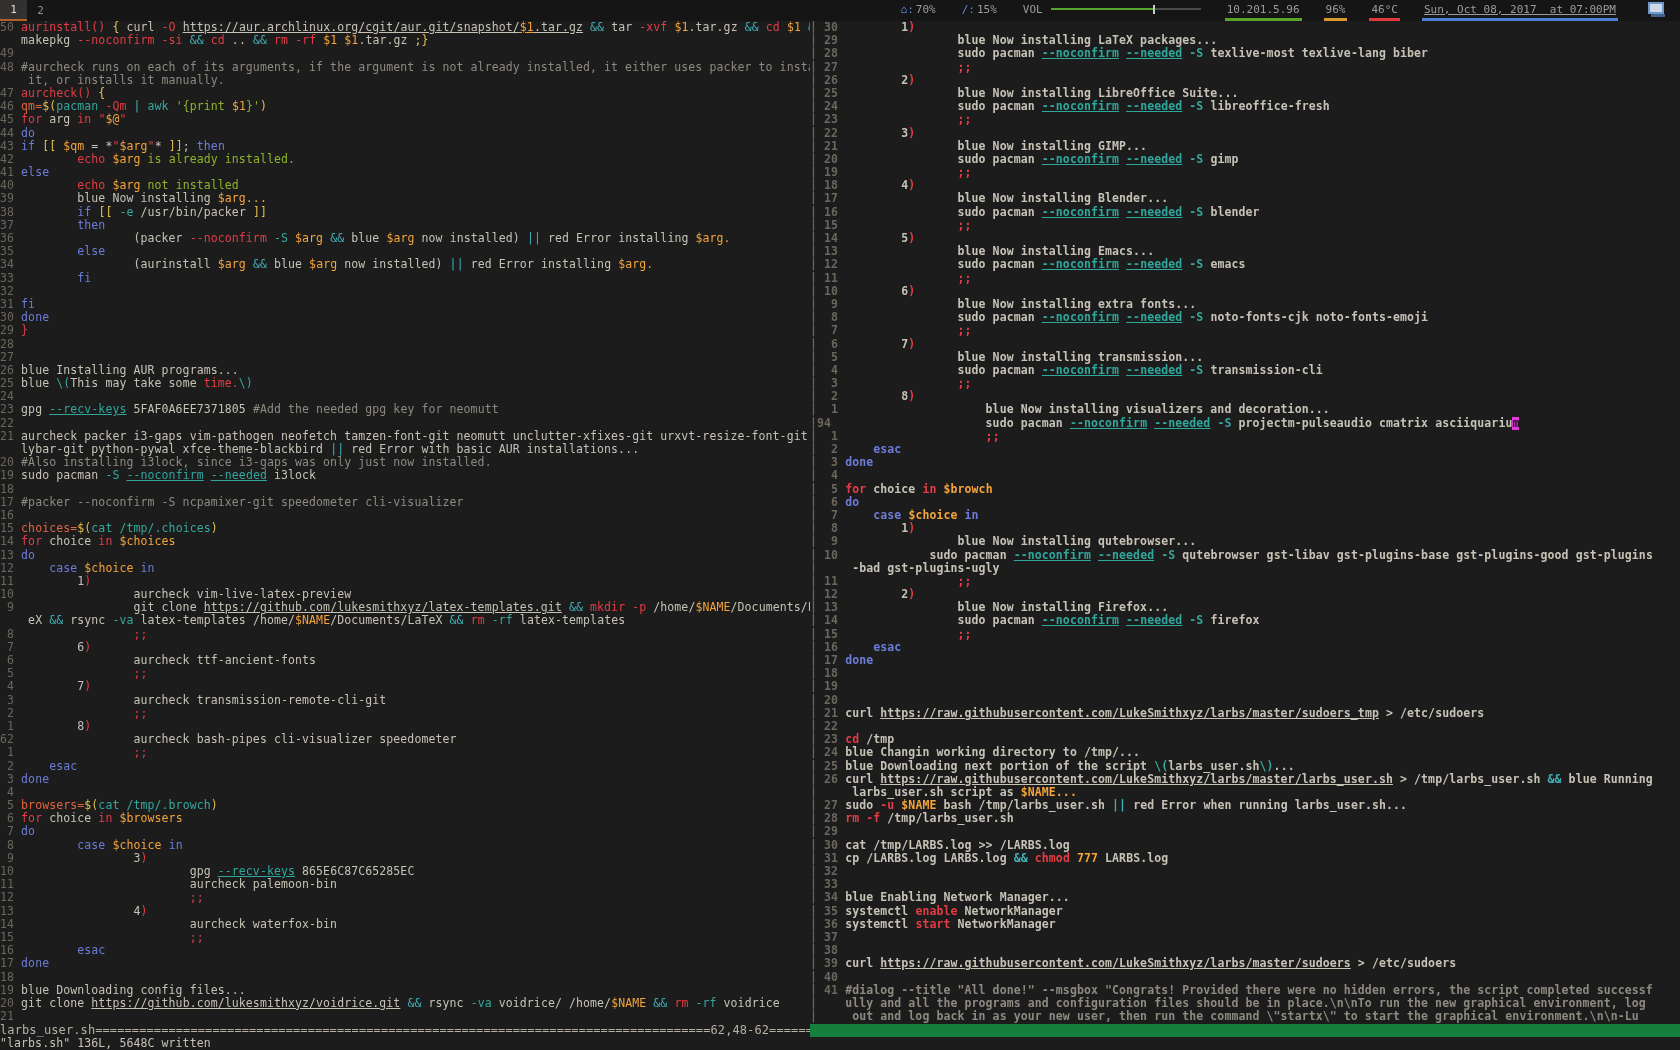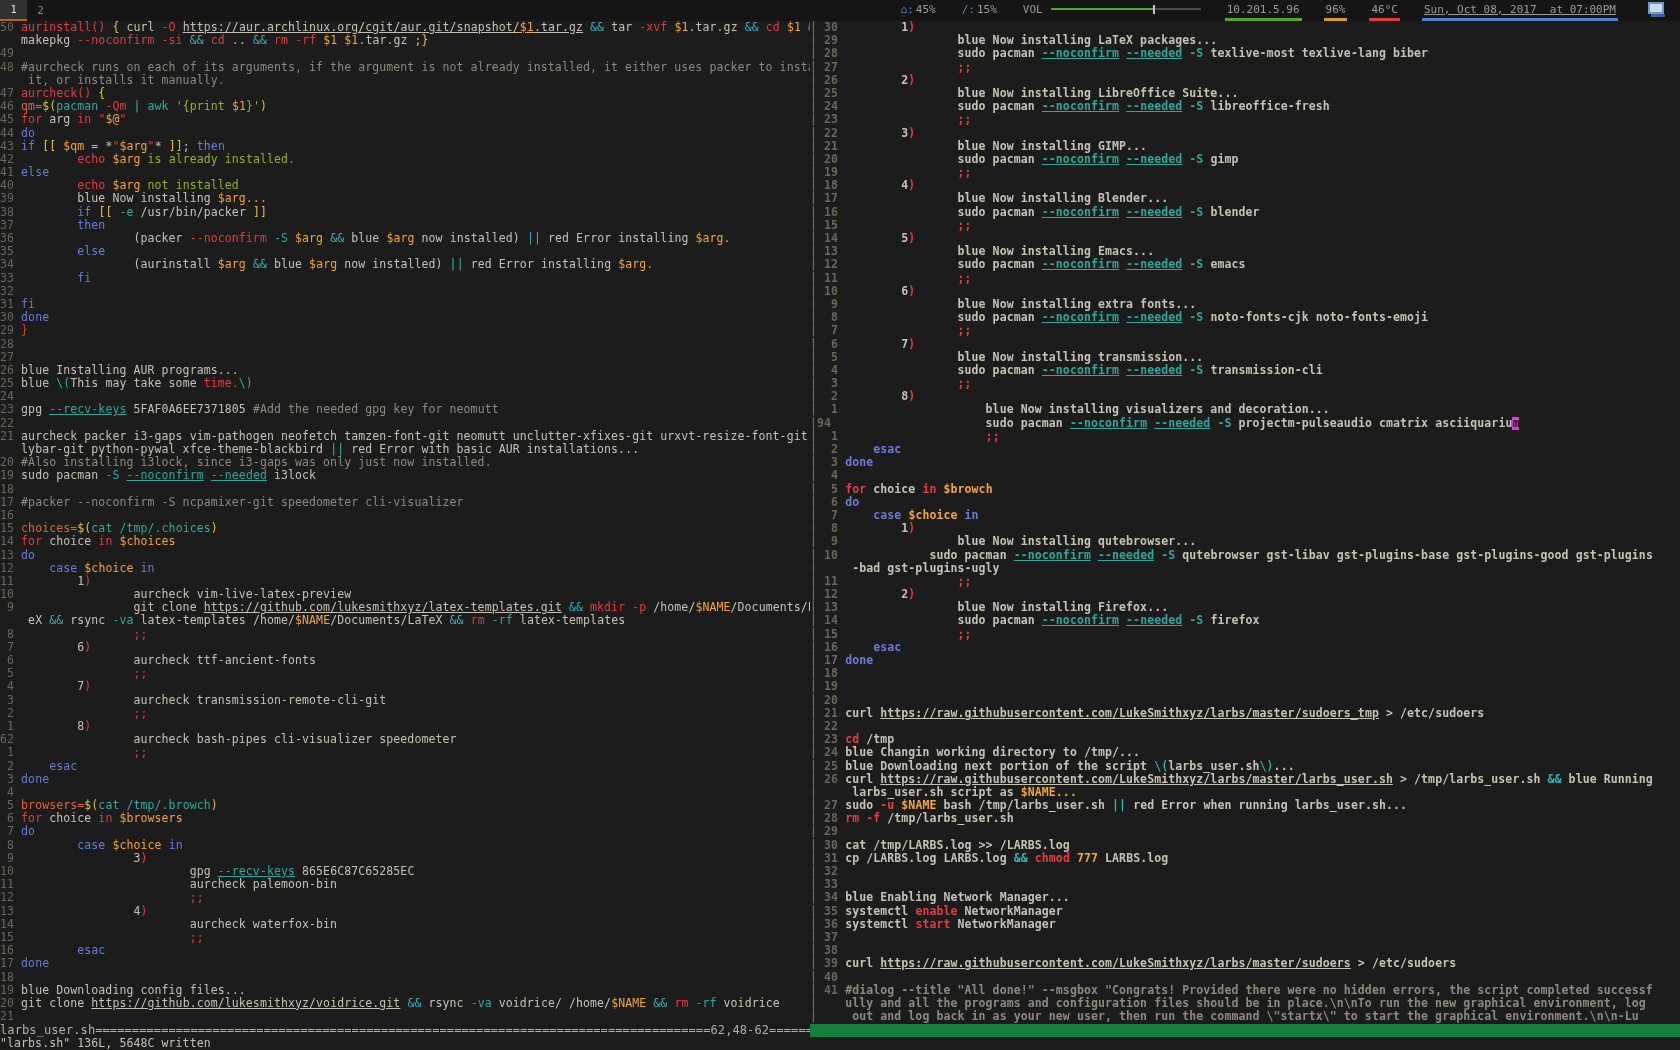--- a/index.html
+++ b/index.html
@@ -64,21 +64,21 @@
 
   <div class="topbar">
     <div class="tag active">
         <span>1</span>
       </div>
     <div class="tag">
         <span>2</span>
       </div>
     <div class="bar-spacer"></div>
     <div class="modules">
-      <div class="module"><span class="mico">⌂:</span><span>45%</span></div>
+      <div class="module"><span class="mico">⌂:</span><span>70%</span></div>
       <div class="module"><span class="mico">/:</span><span>15%</span></div>
       <div class="module"><span>VOL</span><span class="vol-track"><span class="vol-fill" id="vol-fill" style="width: 68%;"></span><span class="vol-handle"></span><span class="vol-rest"></span></span></div>
       <div class="module u-green"><span>10.201.5.96</span></div>
       <div class="module u-orange"><span>96%</span></div>
       <div class="module u-red"><span>46°C</span></div>
       <div class="module u-blue"><span>Sun, Oct 08, 2017  at 07:00PM</span></div>
       <div class="module"><span class="mon-icon"><span class="mon-outer"></span><span class="mon-base"></span></span></div>
     </div>
   </div>
 

